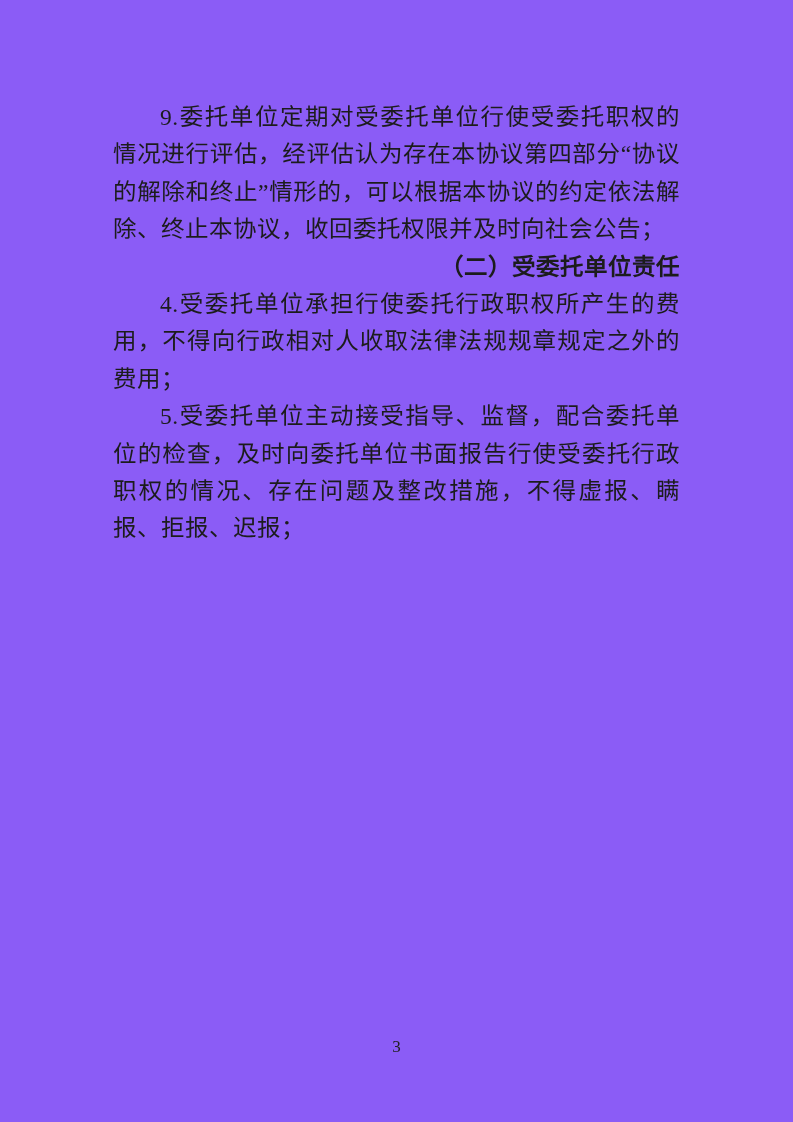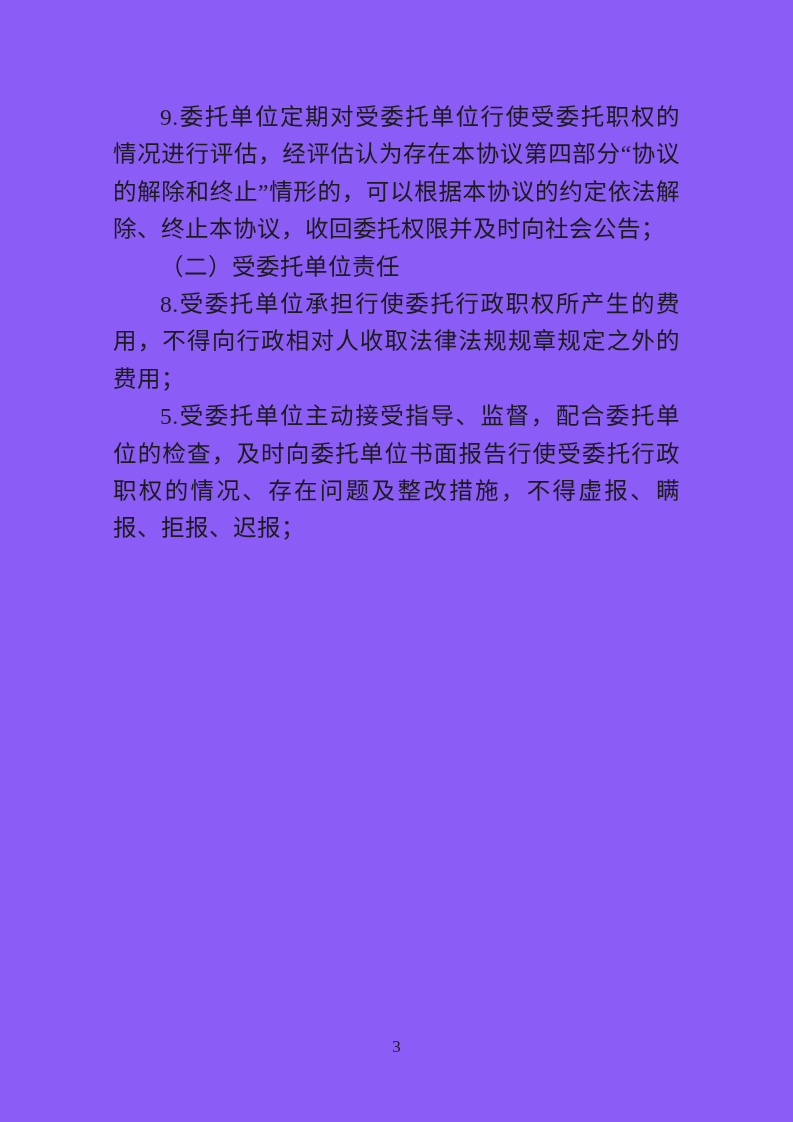--- a/index.html
+++ b/index.html
@@ -27,39 +27,39 @@
     margin: 0;
     font-size: 23.5px;
     line-height: 37.4px;
     text-indent: 2em;
     text-align: justify;
     text-justify: inter-character;
     letter-spacing: 0.5px;
     word-break: break-all;
   }
   .para.heading {
-    font-weight: normal;
-    text-align: left;
+    font-weight: bold;
+    text-align: right;
   }
   .page-number {
     position: absolute;
     left: 0;
     top: 1036px;
     width: 100%;
     text-align: center;
     font-size: 17px;
     line-height: 22px;
     color: #222222;
   }
 </style>
 </head>
 <body>
 
 <div class="page">
   <div class="content">
     <p class="para">9.委托单位定期对受委托单位行使受委托职权的情况进行评估，经评估认为存在本协议第四部分“协议的解除和终止”情形的，可以根据本协议的约定依法解除、终止本协议，收回委托权限并及时向社会公告；</p>
     <p class="para heading">（二）受委托单位责任</p>
-    <p class="para">8.受委托单位承担行使委托行政职权所产生的费用，不得向行政相对人收取法律法规规章规定之外的费用；</p>
+    <p class="para">4.受委托单位承担行使委托行政职权所产生的费用，不得向行政相对人收取法律法规规章规定之外的费用；</p>
     <p class="para">5.受委托单位主动接受指导、监督，配合委托单位的检查，及时向委托单位书面报告行使受委托行政职权的情况、存在问题及整改措施，不得虚报、瞒报、拒报、迟报；</p>
 
   </div>
   <div class="page-number">3</div>
 </div>
 
 </body></html>

